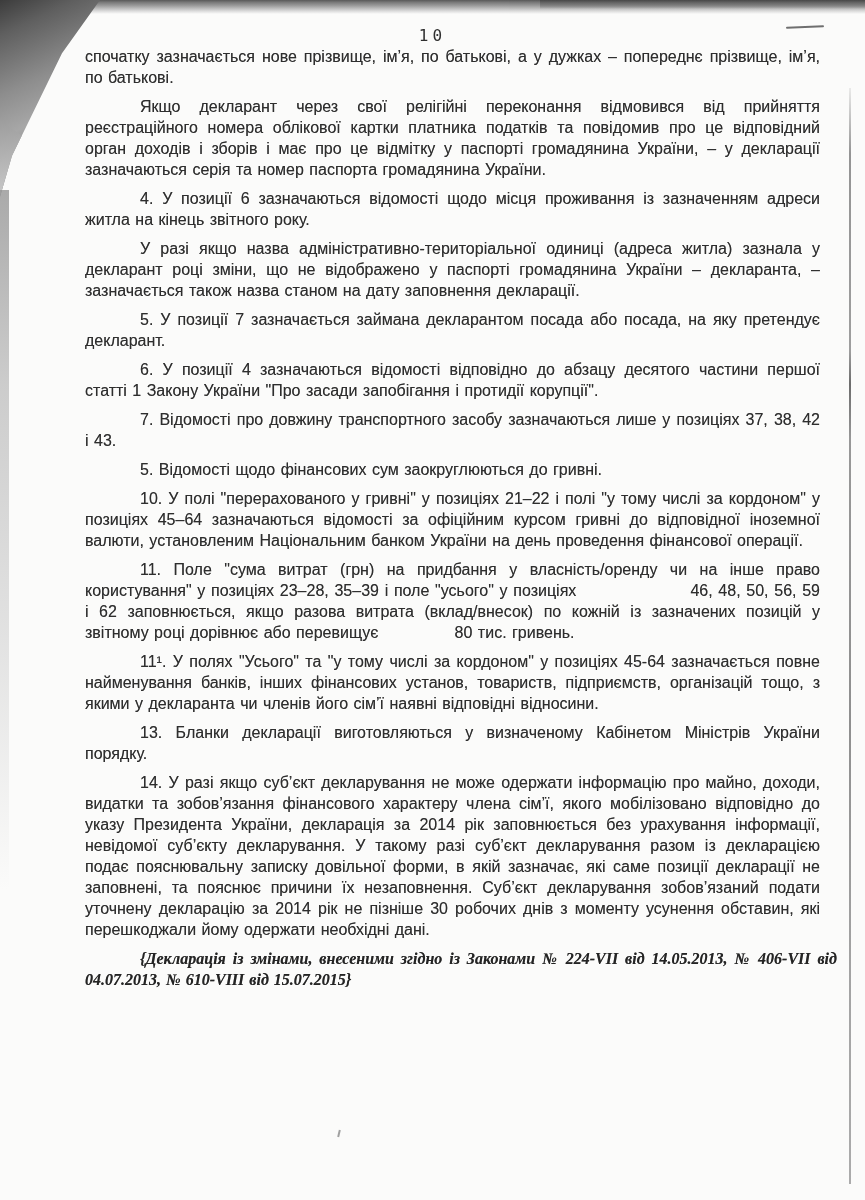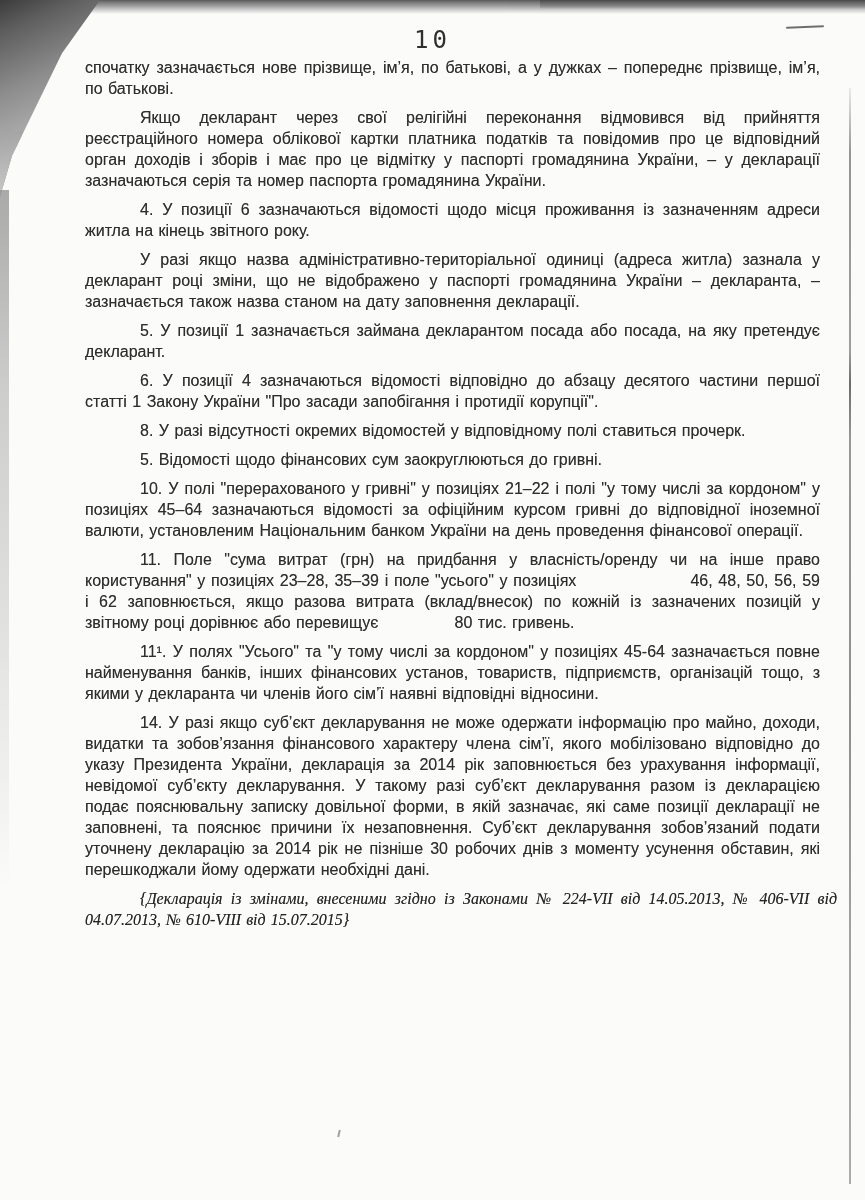--- a/index.html
+++ b/index.html
@@ -56,40 +56,40 @@
   .scan-stray-tick-bottom {
     position: absolute; top: 1130px; left: 338px; width: 2px; height: 7px;
     background: #8a8a8a; transform: rotate(14deg); opacity: .8;
   }
 
   
   .page-number {
     position: absolute; top: 26px; left: 0; width: 865px;
     text-align: center;
     font-family: "DejaVu Sans Mono", monospace;
-    font-size: 24px; letter-spacing: 4px;
+    font-size: 16px; letter-spacing: 4px;
     color: #2f2f2f;
   }
   .content {
-    position: absolute; top: 57px; left: 85px; width: 735px;
+    position: absolute; top: 46px; left: 85px; width: 735px;
     color: #2e2e2e;
   }
   .content p {
     margin: 0 0 8px 0;
     font-size: 16px; line-height: 21px;
     text-align: justify;
     text-indent: 55px;
     text-shadow: 0 0 .5px rgba(46,46,46,.55);
     word-spacing: 1px;
   }
   .content p.no-indent { text-indent: 0; }
   .amendment-note {
     margin: 16px 0 0 -16px; width: 752px;
     font-family: "Liberation Serif", serif;
-    font-style: italic; font-weight: normal;
+    font-style: italic; font-weight: bold;
     font-size: 15.5px; line-height: 22px;
     text-align: justify; text-indent: 55px;
     color: #242424;
     text-shadow: 0 0 .5px rgba(36,36,36,.5);
   }
 </style>
 </head>
 <body>
 
 <div class="page">
@@ -101,24 +101,25 @@
   <div class="scan-stray-dash-top-right"></div>
   <div class="scan-stray-tick-bottom"></div>
 
   <div class="page-number">10</div>
 
   <div class="content">
     <p class="no-indent">спочатку зазначається нове прізвище, ім’я, по батькові, а у дужках – попереднє прізвище, ім’я, по батькові.</p>
     <p>Якщо декларант через свої релігійні переконання відмовився від прийняття реєстраційного номера облікової картки платника податків та повідомив про це відповідний орган доходів і зборів і має про це відмітку у паспорті громадянина України, – у декларації зазначаються серія та номер паспорта громадянина України.</p>
     <p>4. У позиції 6 зазначаються відомості щодо місця проживання із зазначенням адреси житла на кінець звітного року.</p>
     <p>У разі якщо назва адміністративно-територіальної одиниці (адреса житла) зазнала у декларант році зміни, що не відображено у паспорті громадянина України – декларанта, – зазначається також назва станом на дату заповнення декларації.</p>
-    <p>5. У позиції 1 зазначається займана декларантом посада або посада, на яку претендує декларант.</p>
+    <p>5. У позиції 7 зазначається займана декларантом посада або посада, на яку претендує декларант.</p>
     <p>6. У позиції 4 зазначаються відомості відповідно до абзацу десятого частини першої статті 1 Закону України "Про засади запобігання і протидії корупції".</p>
-    <p>8. У разі відсутності окремих відомостей у відповідному полі ставиться прочерк.</p>
+    <p>7. Відомості про довжину транспортного засобу зазначаються лише у позиціях 37, 38, 42 і 43.</p>
     <p>5. Відомості щодо фінансових сум заокруглюються до гривні.</p>
     <p>10. У полі "перерахованого у гривні" у позиціях 21–22 і полі "у тому числі за кордоном" у позиціях 45–64 зазначаються відомості за офіційним курсом гривні до відповідної іноземної валюти, установленим Національним банком України на день проведення фінансової операції.</p>
     <p>11. Поле "сума витрат (грн) на придбання у власність/оренду чи на інше право користування" у позиціях 23–28, 35–39 і поле "усього" у позиціях&nbsp;&nbsp;&nbsp;&nbsp;&nbsp;&nbsp;&nbsp;&nbsp;&nbsp;&nbsp;&nbsp;&nbsp;&nbsp;&nbsp;&nbsp;&nbsp;&nbsp;&nbsp;&nbsp;&nbsp;46, 48, 50, 56, 59 і 62 заповнюється, якщо разова витрата (вклад/внесок) по кожній із зазначених позицій у звітному році дорівнює або перевищує&nbsp;&nbsp;&nbsp;&nbsp;&nbsp;&nbsp;&nbsp;&nbsp;&nbsp;&nbsp;&nbsp;&nbsp;&nbsp;&nbsp;80 тис. гривень.</p>
     <p>11¹. У полях "Усього" та "у тому числі за кордоном" у позиціях 45-64 зазначається повне найменування банків, інших фінансових установ, товариств, підприємств, організацій тощо, з якими у декларанта чи членів його сім’ї наявні відповідні відносини.</p>
+    <p>13. Бланки декларації виготовляються у визначеному Кабінетом Міністрів України порядку.</p>
     <p>14. У разі якщо суб’єкт декларування не може одержати інформацію про майно, доходи, видатки та зобов’язання фінансового характеру члена сім’ї, якого мобілізовано відповідно до указу Президента України, декларація за 2014 рік заповнюється без урахування інформації, невідомої суб’єкту декларування. У такому разі суб’єкт декларування разом із декларацією подає пояснювальну записку довільної форми, в якій зазначає, які саме позиції декларації не заповнені, та пояснює причини їх незаповнення. Суб’єкт декларування зобов’язаний подати уточнену декларацію за 2014 рік не пізніше 30 робочих днів з моменту усунення обставин, які перешкоджали йому одержати необхідні дані.</p>
     <p class="amendment-note">{Декларація із змінами, внесеними згідно із Законами № 224-VII від 14.05.2013, № 406-VII від 04.07.2013, № 610-VIII від 15.07.2015}</p>
   </div>
 
 </div>
 
 </body></html>

